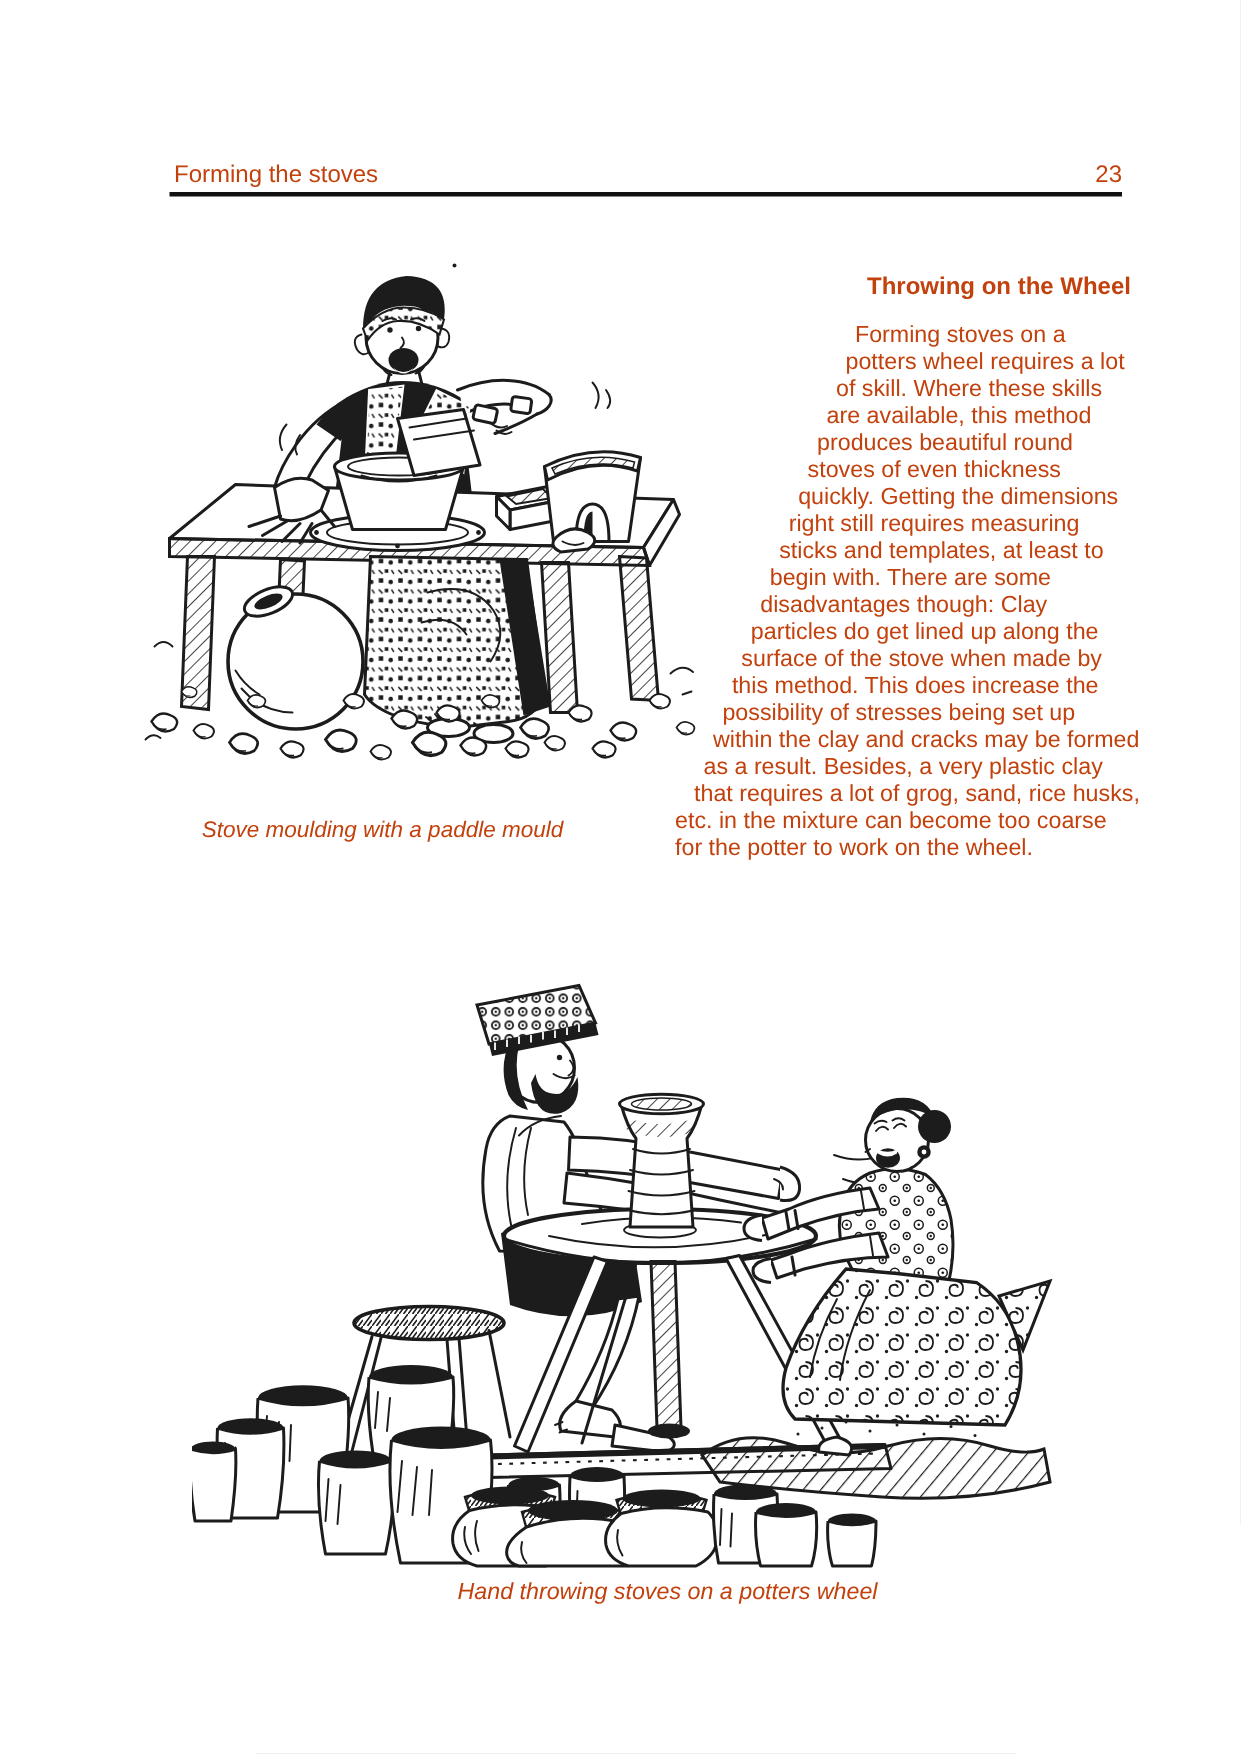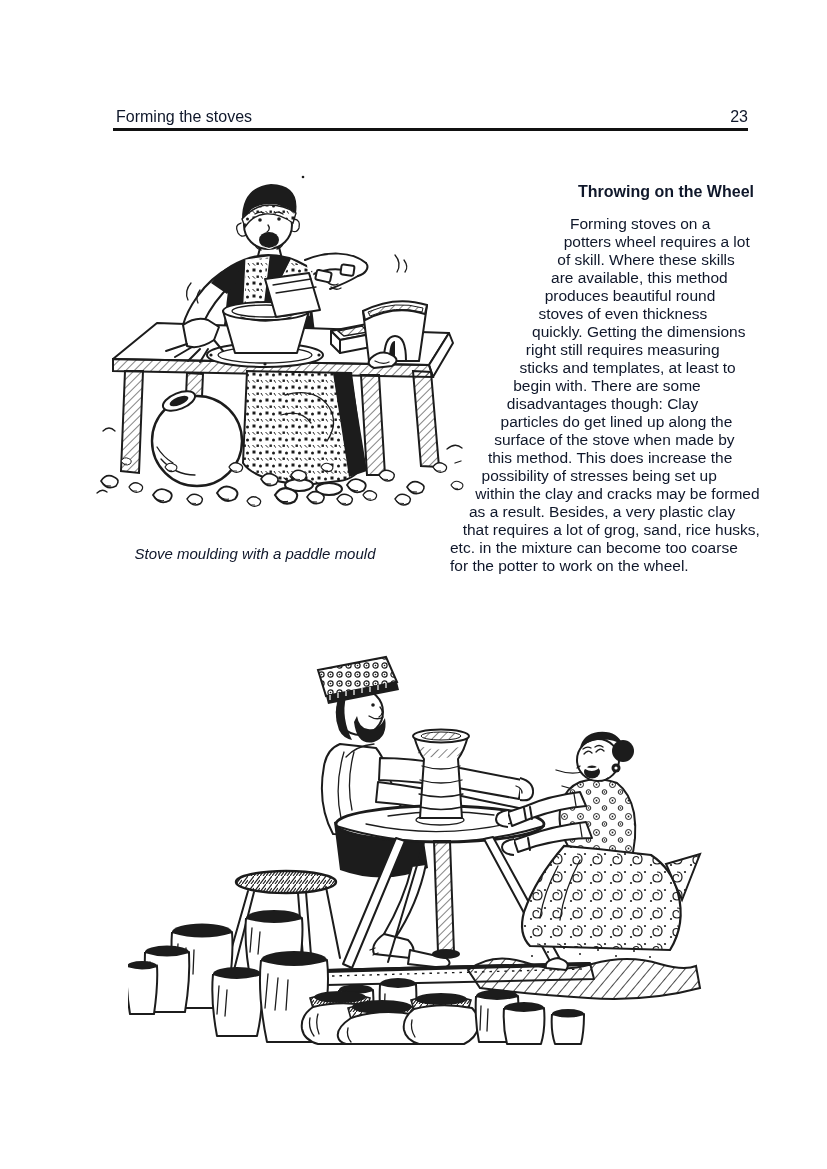--- a/index.html
+++ b/index.html
@@ -1,18 +1,18 @@
 <!DOCTYPE html>
 <html><head>
 <meta charset="utf-8">
 <style>
   html,body{margin:0;padding:0;background:#e8e8e8;}
   .page{
     position:relative;width:827px;height:1169px;margin:0 auto;
-    background:#ffffff;color:#0f172a;overflow:hidden;
+    background:#ffffff;color:#c2410c;overflow:hidden;
     font-family:"Liberation Sans","DejaVu Sans",sans-serif;
   }
   .hdr-title{position:absolute;left:116px;top:108px;font-size:16px;}
   .hdr-page{position:absolute;left:700px;top:108px;width:48px;text-align:right;font-size:16px;}
   .hdr-rule{position:absolute;left:113px;top:128px;width:635px;height:3px;background:#111;}
   .fig1{position:absolute;left:95px;top:163px;width:375px;height:345px;}
   .fig1-cap{position:absolute;left:100px;top:545px;width:310px;text-align:center;
     font-style:italic;font-size:15px;}
   .left-para{position:absolute;left:116px;top:597px;width:296px;
     font-size:15.5px;line-height:19px;}
@@ -389,14 +389,15 @@
           <path class="wt" d="M376,356 C375,370 377,384 379,392 L413,392 C416,382 417,368 416,356 Q396,362 376,356"></path>
         </g>
         <g>
           <ellipse cx="440" cy="362" rx="16" ry="5" class="bk"></ellipse>
           <path class="wt" d="M424,362 C423,374 425,386 427,392 L453,392 C455,384 456,372 456,362 Q440,367 424,362"></path>
         </g>
       </g>
     </svg>
   </div>
 
+  <div class="fig2-cap">Hand throwing stoves on a potters wheel</div>
 
 </div>
 
 </body></html>

